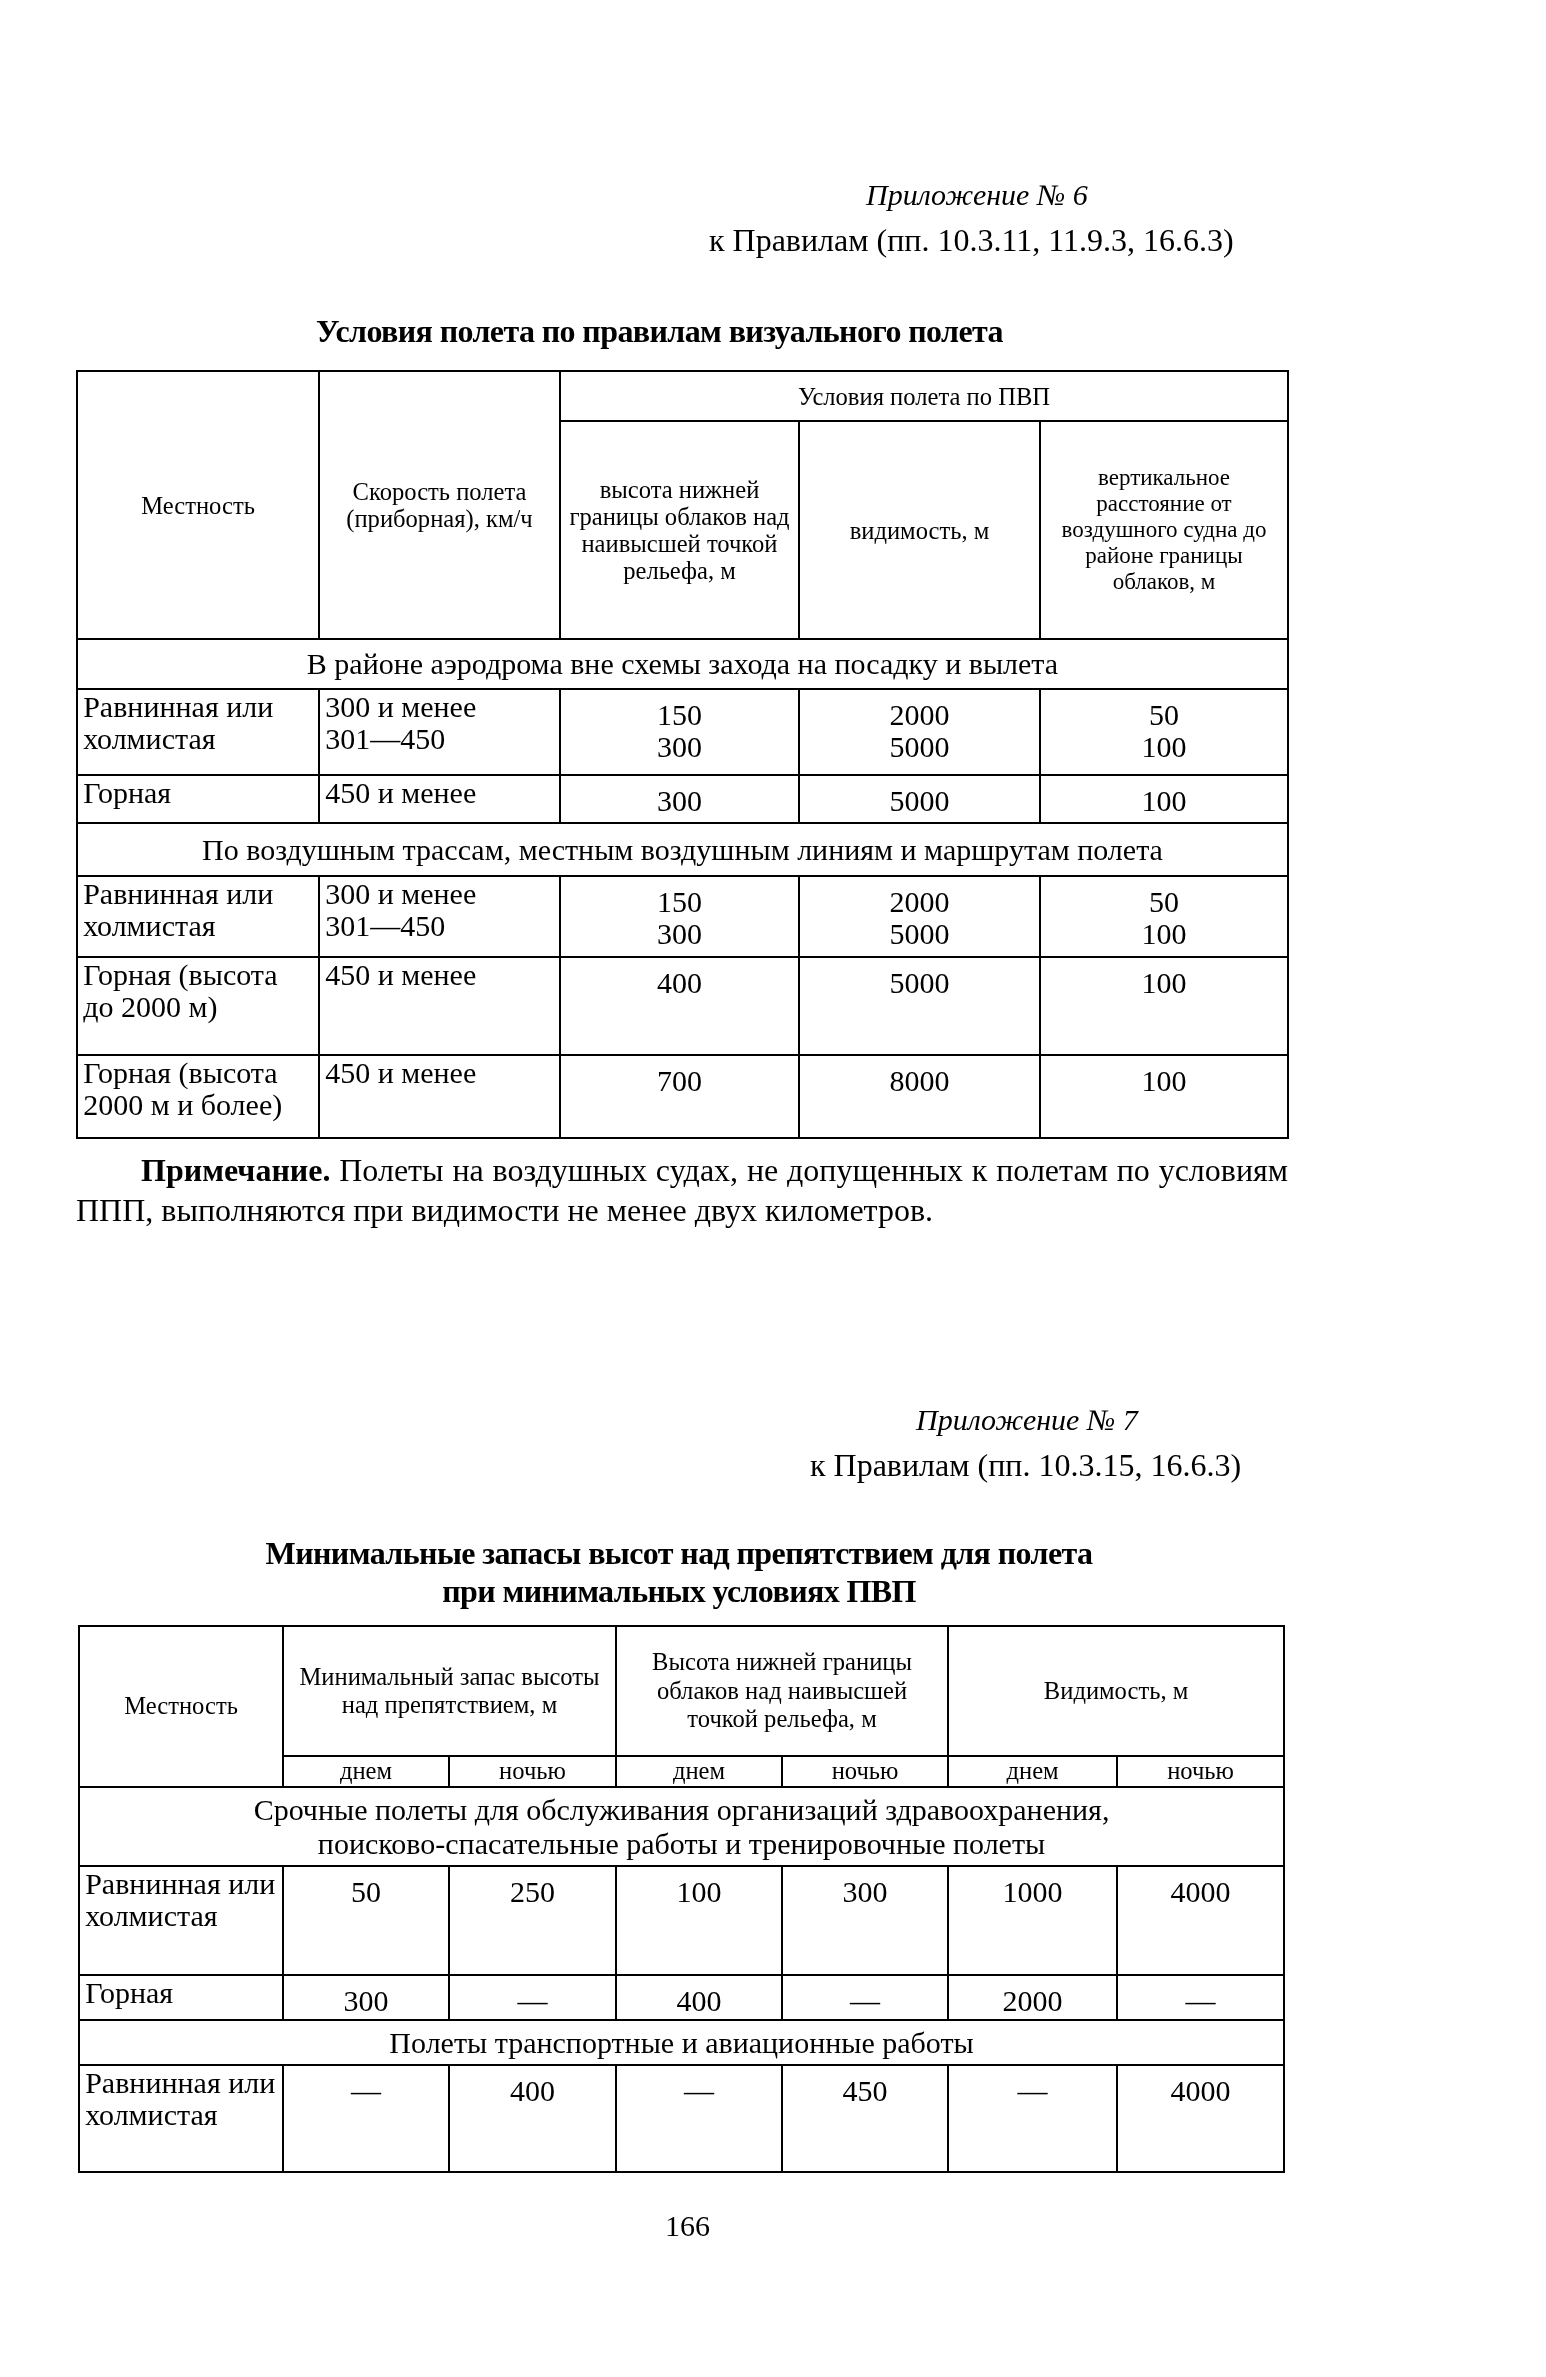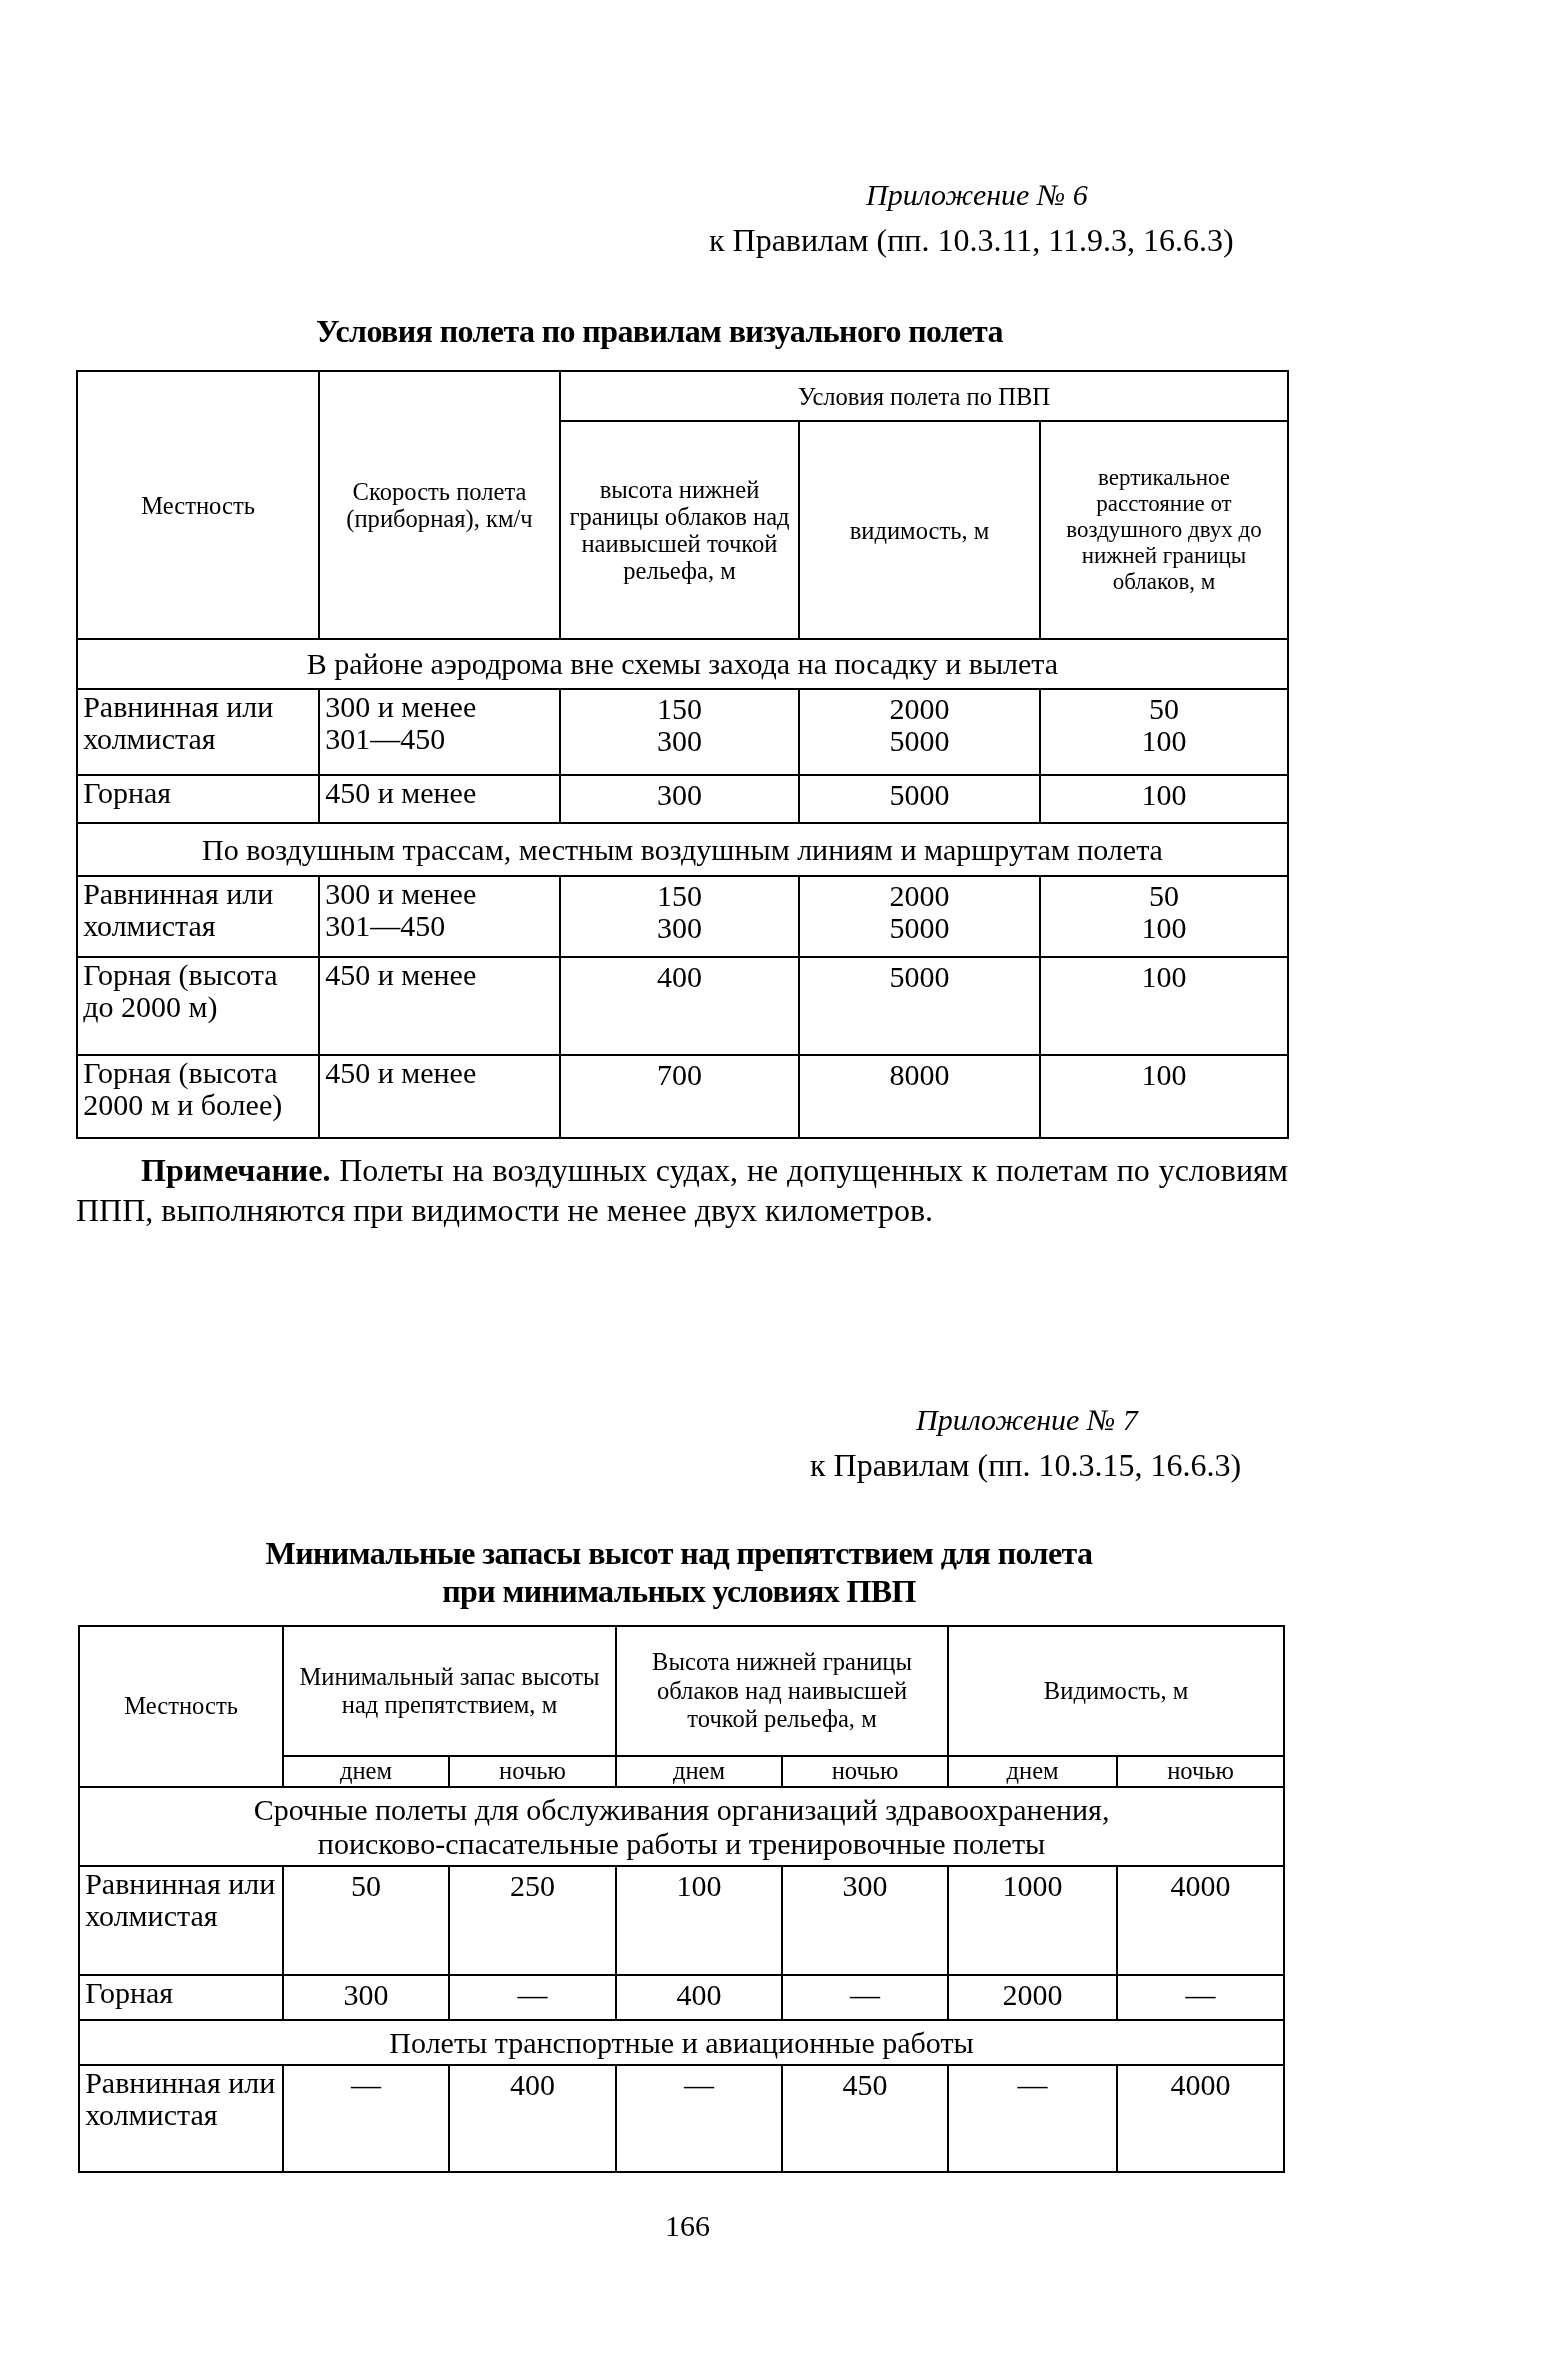--- a/index.html
+++ b/index.html
@@ -13,21 +13,21 @@
   .pagenum { font-size:30px; line-height:32px; text-align:center; width:129px; }
 
   table { border-collapse:collapse; table-layout:fixed; position:absolute; }
   td { border:2.6px solid #000; padding:0 5.2px; vertical-align:middle; text-align:center; overflow:hidden; }
   .t1 td { font-size:30px; line-height:32px; }
   .t1 td.hdr { font-size:24.6px; line-height:27px; }
   .t1 td.hdr-small { font-size:23px; line-height:26px; }
   .t2 td { font-size:30px; line-height:32px; }
   .t2 td.hdr { font-size:24.6px; line-height:28.4px; }
   td.left { text-align:left; vertical-align:top; padding-top:1px; }
-  td.top { vertical-align:top; padding-top:3px; }
+  td.top { vertical-align:top; padding-top:9px; }
   td.sect { font-size:30px; line-height:34px; }
   .split { display:block; }
 </style>
 </head>
 <body>
 
 <div class="abs appendix" style="left:866px; top:177px;">Приложение № 6</div>
 <div class="abs refs" style="left:709px; top:222px;">к Правилам (пп. 10.3.11, 11.9.3, 16.6.3)</div>
 <div class="abs title" style="left:194px; top:292px; width:931px;">Условия полета по правилам визуального полета</div>
 
@@ -41,21 +41,21 @@
   </colgroup>
   <tbody>
       <tr style="height:50px;">
     <td class="hdr" rowspan="2">Местность</td>
     <td class="hdr" rowspan="2">Скорость полета (приборная), км/ч</td>
     <td class="hdr" colspan="3">Условия полета по ПВП</td>
   </tr>
   <tr style="height:218px;">
     <td class="hdr">высота нижней границы облаков над наивысшей точкой рельефа, м</td>
     <td class="hdr">видимость, м</td>
-    <td class="hdr-small">вертикальное расстояние от воздушного двух до нижней границы облаков, м</td>
+    <td class="hdr-small">вертикальное расстояние от воздушного судна до районе границы облаков, м</td>
   </tr>
 
   <tr style="height:50px;">
     <td colspan="5" class="sect">В районе аэродрома вне схемы захода на посадку и вылета</td>
   </tr>
   <tr style="height:86px;">
     <td class="left">Равнинная или холмистая</td>
     <td class="left">
       <span class="split">300 и менее</span>
       <span class="split">301—450</span>

